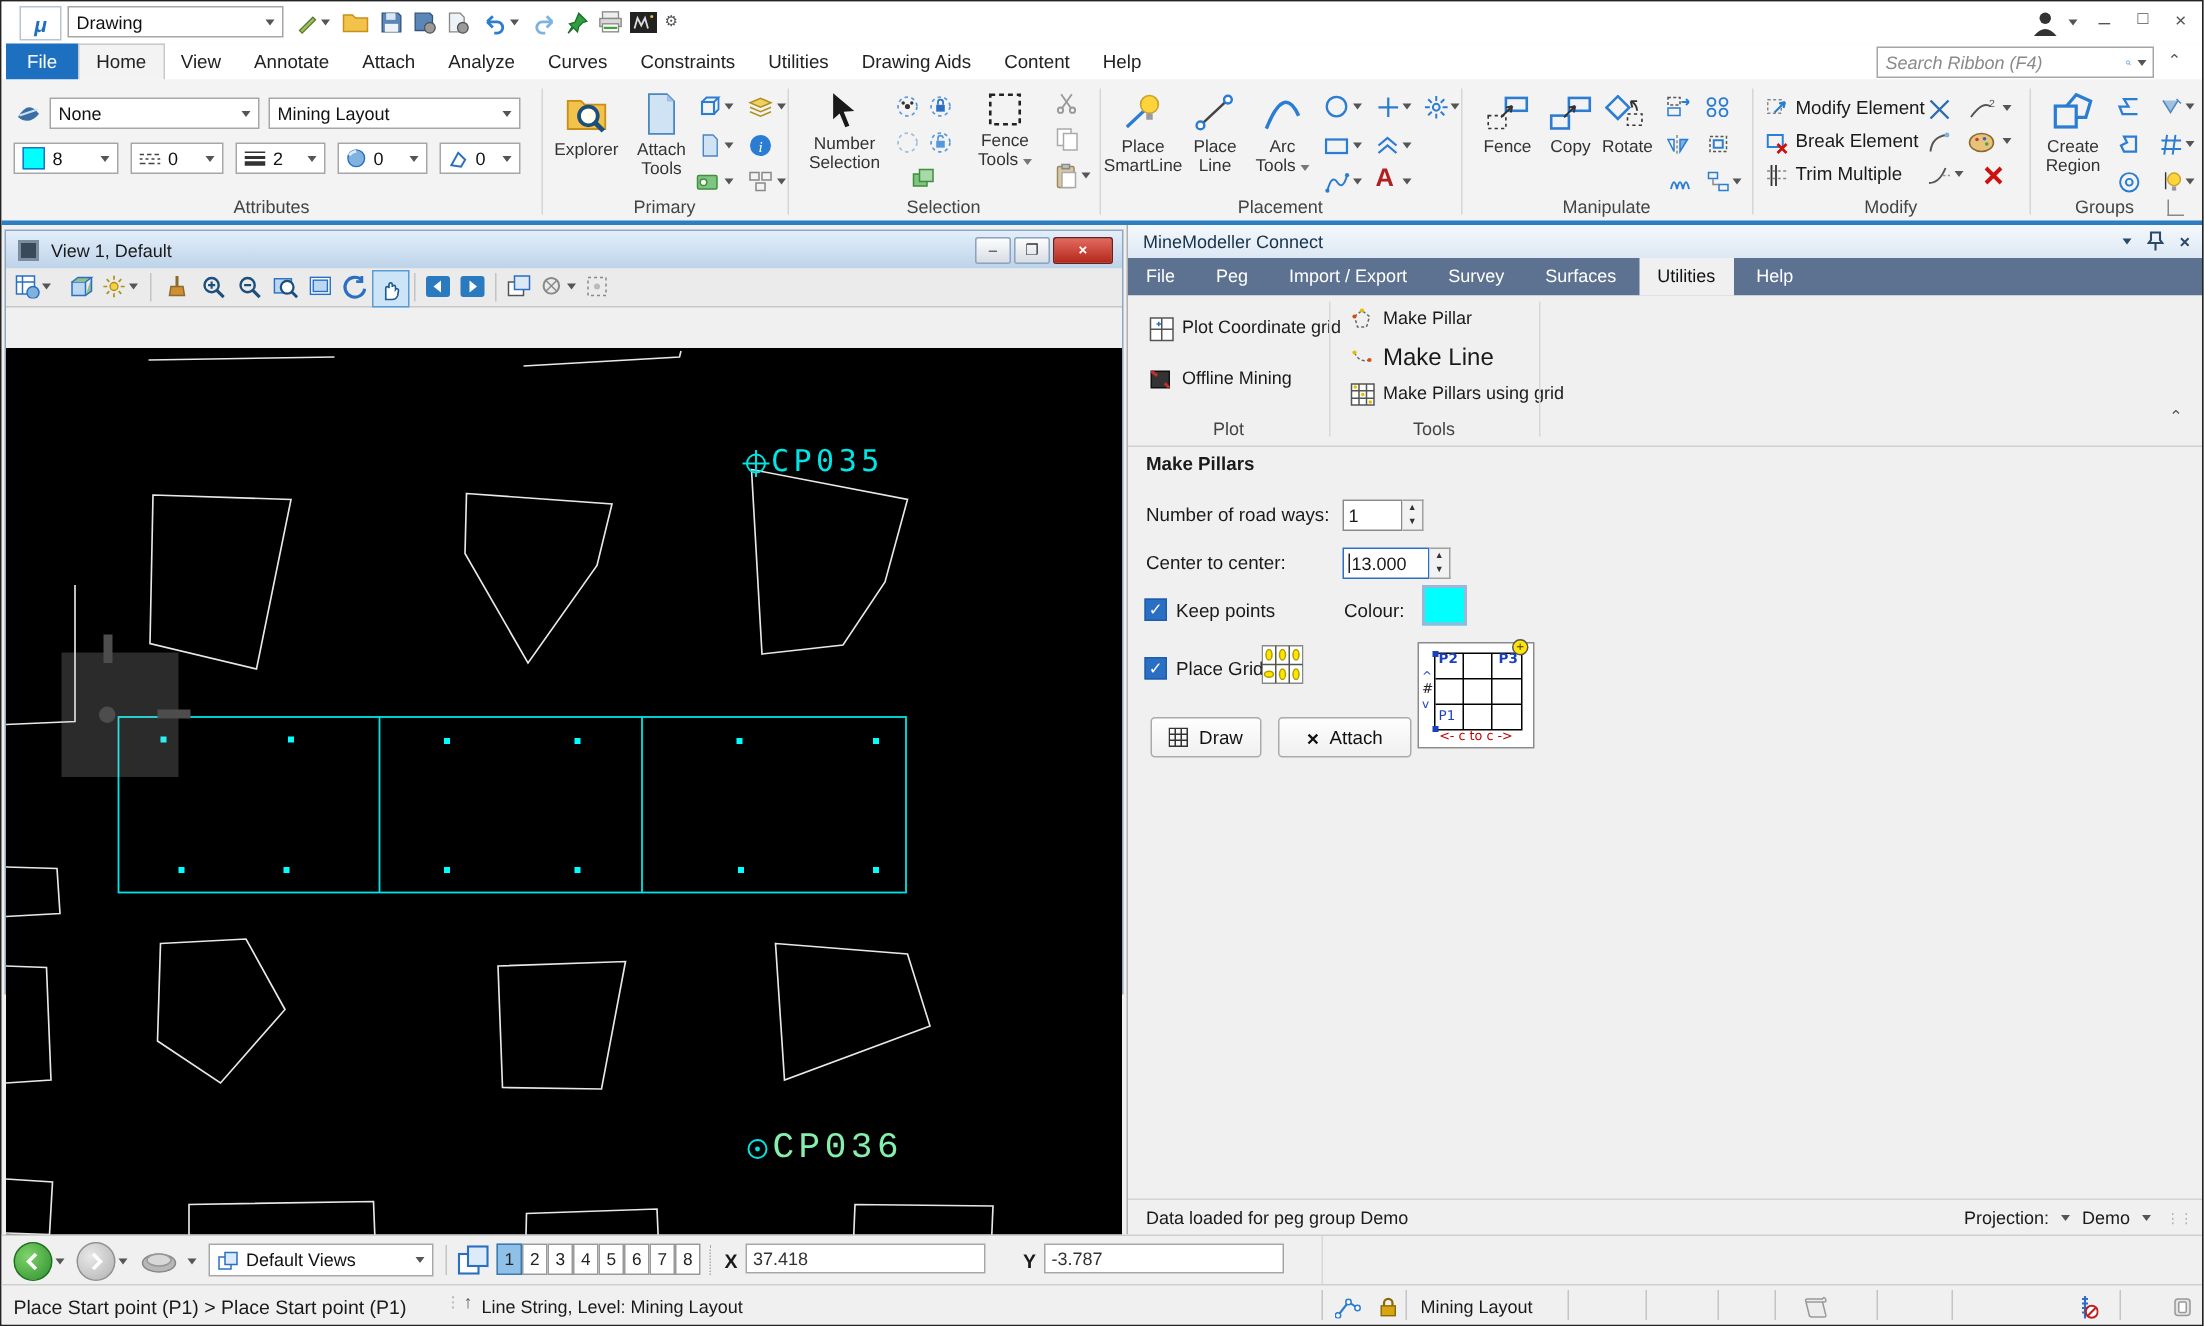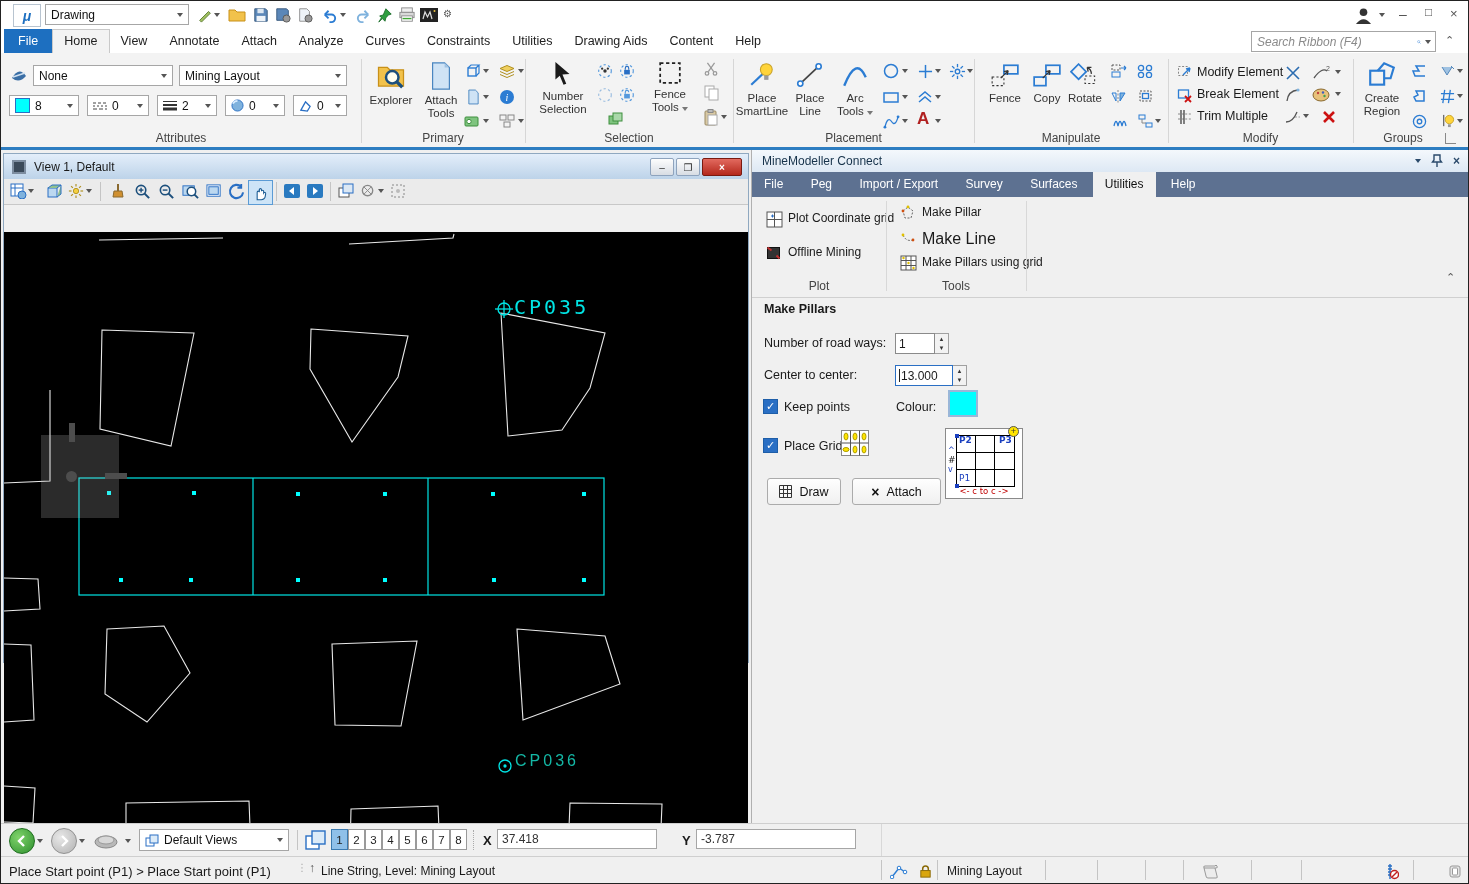--- a/index.html
+++ b/index.html
@@ -759,21 +759,21 @@
           <circle cx="500" cy="277" r="6"></circle>
             <line x1="500" y1="268" x2="500" y2="286"></line>
             <line x1="491" y1="277" x2="509" y2="277"></line>
         </g>
         <g stroke="#00e5e5" fill="none" stroke-width="1.3">
           <circle cx="501" cy="734" r="6"></circle>
             <circle cx="501" cy="734" r="1" fill="#00e5e5"></circle>
         </g>
       </svg>
       <div class="abs" style="left:510px;top:63px;color:#00e5e5;font-family:'DejaVu Sans Mono',monospace;font-size:20px;letter-spacing:3px;">CP035</div>
-      <div class="abs" style="left:511px;top:520px;color:#14b8a6;font-family:Liberation Sans, sans-serif;font-size:16px;letter-spacing:3px;">CP036</div>
+      <div class="abs" style="left:511px;top:520px;color:#86efac;font-family:Liberation Mono, monospace;font-size:24px;letter-spacing:3px;">CP036</div>
 
       <div class="abs" style="left:37px;top:203px;width:78px;height:83px;background:rgba(195,195,195,0.22);"></div>
       <div class="abs" style="left:62px;top:239px;width:11px;height:11px;border-radius:50%;background:#4d4d4d;"></div>
       <div class="abs" style="left:65px;top:191px;width:6px;height:19px;background:#4d4d4d;"></div>
       <div class="abs" style="left:101px;top:241px;width:22px;height:6px;background:#4d4d4d;"></div>
     </div>
   </div>
 
   <div class="abs" style="left:750px;top:149px;width:717px;height:673px;background:#f0f0f0;border-left:1px solid #b0b0b0;box-sizing:border-box;">
     <div class="abs" style="left:0;top:0;width:716px;height:22px;background:linear-gradient(#f4f8fc,#dde8f4);border-bottom:1px solid #c6d4e2;display:flex;align-items:center;">
@@ -904,20 +904,28 @@
         <span class="abs" style="left:53px;top:6px;font-size:9px;font-weight:bold;color:#1a3fbf;">P3</span>
         <span class="abs" style="left:13px;top:44px;font-size:9px;font-weight:normal;color:#1a3fbf;">P1</span>
         <span class="abs" style="left:62px;top:-3px;width:9px;height:9px;border-radius:50%;background:#ffe400;border:1px solid #555;font-size:7px;line-height:9px;text-align:center;color:#333;">+</span>
         <span class="abs" style="left:2px;top:17px;font-size:8px;color:#1a3fbf;">^</span>
         <span class="abs" style="left:2px;top:26px;font-size:9px;color:#222;">#</span>
         <span class="abs" style="left:2px;top:36px;font-size:8px;color:#1a3fbf;">v</span>
         <span class="abs" style="left:0;top:57px;width:76px;text-align:center;font-size:8.5px;color:#c00000;">&lt;- c to c -&gt;</span>
       </div>
     </div>
 
+    <div class="abs" style="left:0;top:649px;width:716px;height:23px;border-top:1px solid #d4d4d4;display:flex;align-items:center;">
+      <span style="margin-left:12px;font-size:12px;">Data loaded for peg group Demo</span>
+      <span style="margin-left:auto;font-size:12px;">Projection:</span>
+      <span class="car" style="margin:0 8px;"></span>
+      <span style="font-size:12px;">Demo</span>
+      <span class="car" style="margin:0 10px 0 8px;"></span>
+      <span style="margin-right:6px;color:#aaa;font-size:9px;">⋮⋮</span>
+    </div>
   </div>
 
   <div class="abs" style="left:0;top:822px;width:1467px;height:33px;background:#f0f0f0;border-top:1px solid #cfcfcf;">
     <span class="abs" style="left:8px;top:4px;width:24px;height:24px;border-radius:50%;background:radial-gradient(circle at 35% 35%,#7fd36a,#2e8f2e);border:1px solid #1d6e1d;display:flex;align-items:center;justify-content:center;">
       <svg width="12" height="12" viewBox="0 0 12 12">
           <path d="M8,1 L3,6 L8,11" fill="none" stroke="#fff" stroke-width="2.4"></path>
         </svg>
     </span>
     <span class="car" style="position:absolute;left:36px;top:15px;"></span>
     <span class="abs" style="left:50px;top:4px;width:24px;height:24px;border-radius:50%;background:radial-gradient(circle at 35% 35%,#e8e8e8,#b2b2b2);border:1px solid #909090;display:flex;align-items:center;justify-content:center;">

